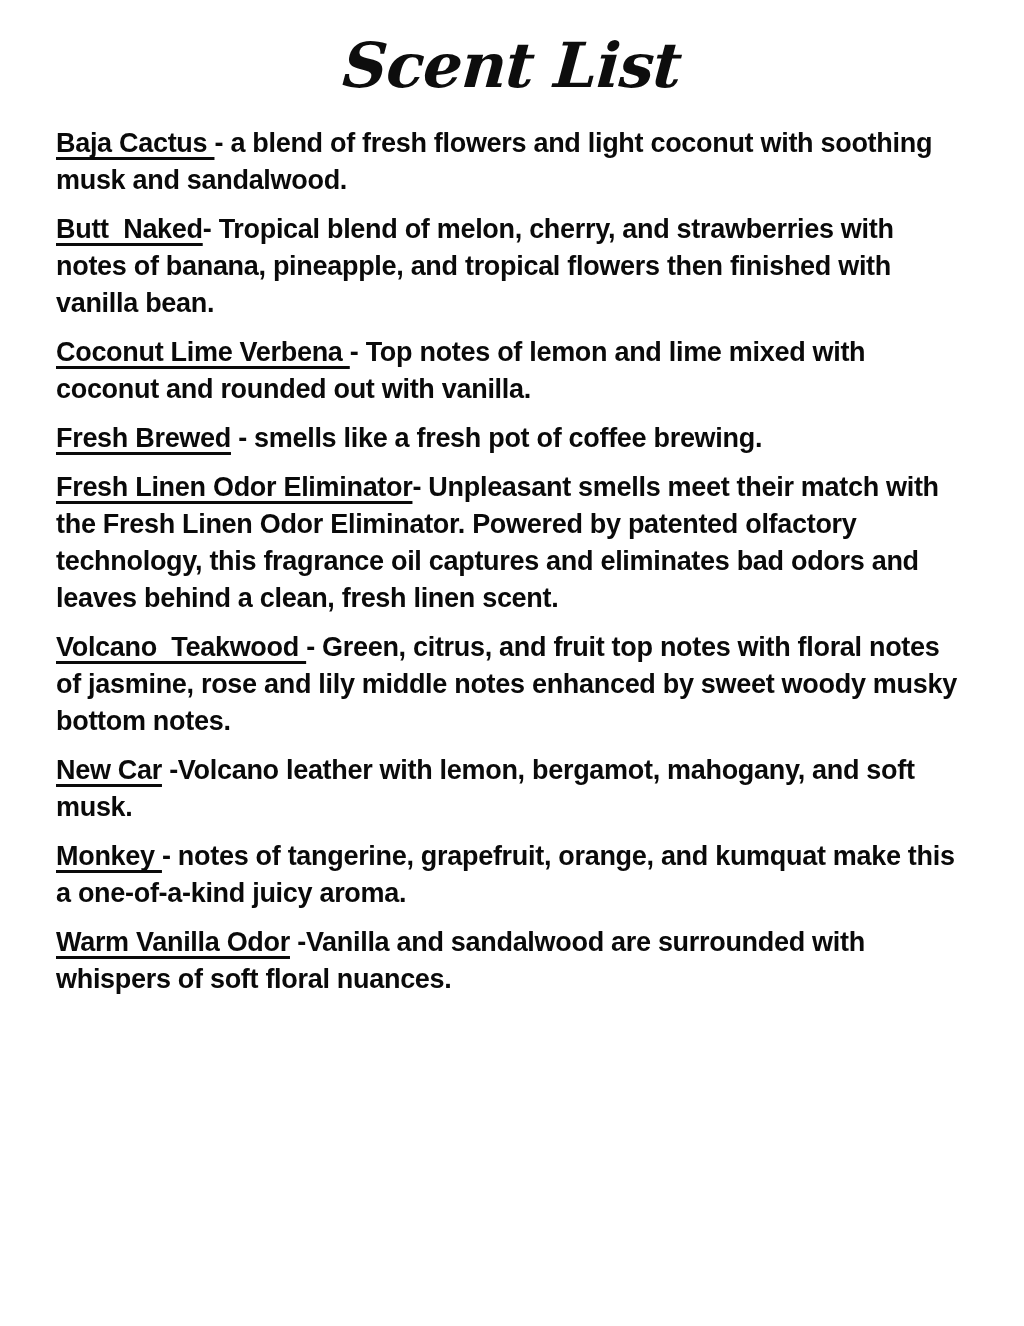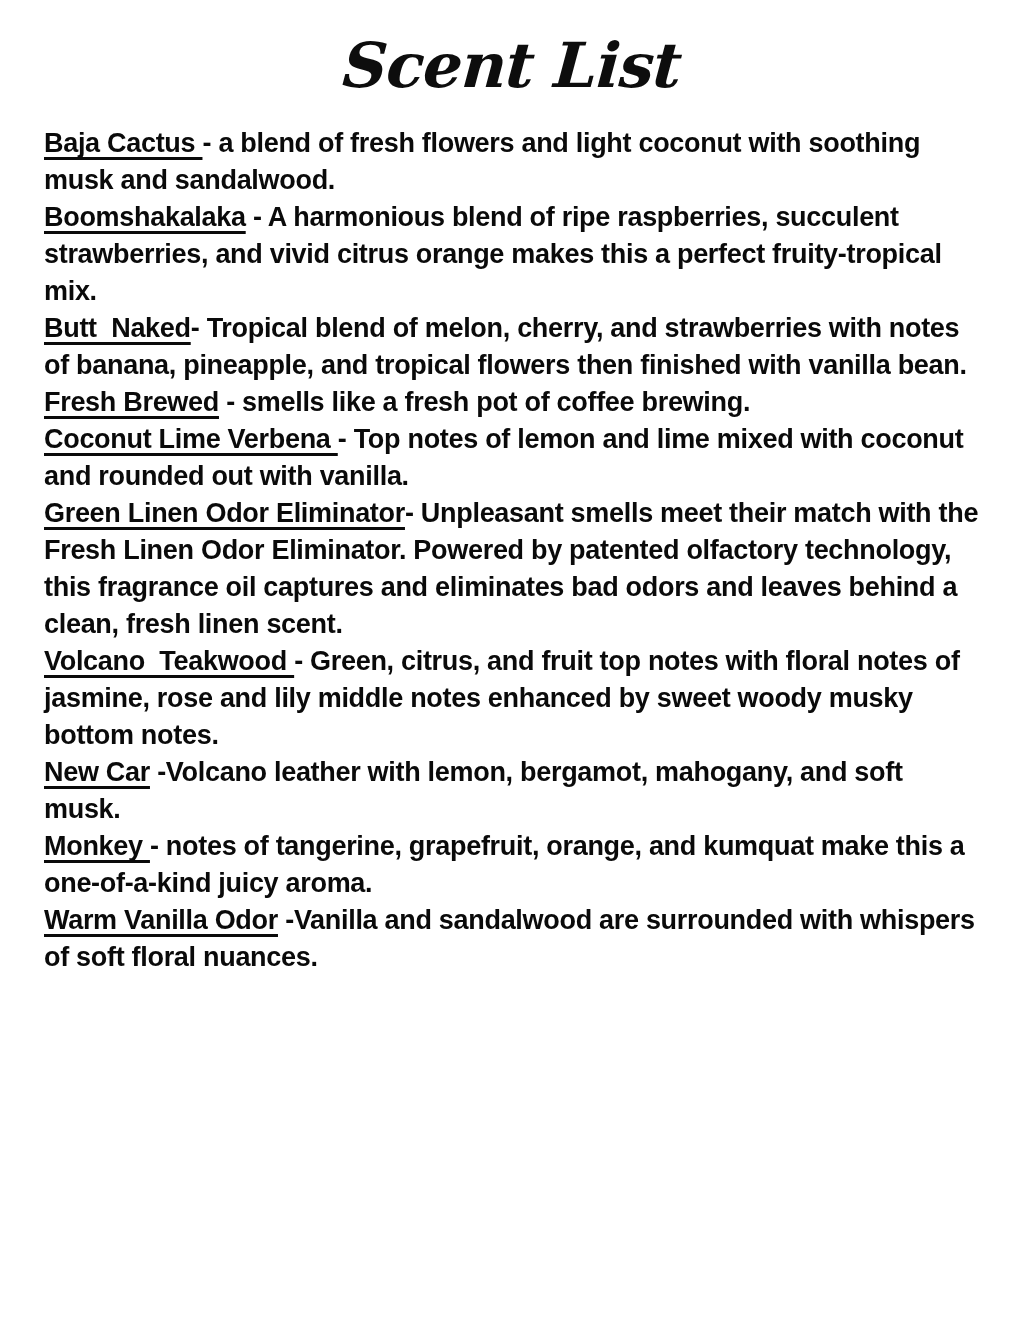--- a/index.html
+++ b/index.html
@@ -30,40 +30,39 @@
   }
   .scent-list {
     margin: 24px 42px 0 44px;
     font-size: 27px;
     font-weight: 700;
     line-height: 37px;
     letter-spacing: -0.3px;
     color: #0a0a0a;
   }
   .scent-entry {
-    margin: 0;
+    margin: 12px;
     white-space: pre-wrap;
   }
   .scent-name {
     text-decoration: underline;
     text-decoration-thickness: 3px;
     text-underline-offset: 5px;
     text-decoration-skip-ink: none;
   }
 </style>
 </head>
 <body>
 
 <div class="page" style="background: rgb(255, 255, 255);">
   <h1 class="title">Scent List</h1>
   <div class="scent-list" style="color: rgb(10, 10, 10);">
       <p class="scent-entry"><span class="scent-name">Baja Cactus </span><span class="scent-separator">- </span><span class="scent-desc">a blend of fresh flowers and light coconut with soothing musk and sandalwood.</span></p>
-      <p class="scent-entry"><span class="scent-name">Boomshakalaka</span><span class="scent-separator"> - </span><span class="scent-desc">A harmonious blend of ripe raspberries, succulent strawberries, and vivid citrus orange makes this a perfect fruity-tropical mix.</span></p>
       <p class="scent-entry"><span class="scent-name">Butt  Naked</span><span class="scent-separator">- </span><span class="scent-desc">Tropical blend of melon, cherry, and strawberries with notes of banana, pineapple, and tropical flowers then finished with vanilla bean.</span></p>
+      <p class="scent-entry"><span class="scent-name">Coconut Lime Verbena </span><span class="scent-separator">- </span><span class="scent-desc">Top notes of lemon and lime mixed with coconut and rounded out with vanilla.</span></p>
       <p class="scent-entry"><span class="scent-name">Fresh Brewed</span><span class="scent-separator"> - </span><span class="scent-desc">smells like a fresh pot of coffee brewing.</span></p>
-      <p class="scent-entry"><span class="scent-name">Coconut Lime Verbena </span><span class="scent-separator">- </span><span class="scent-desc">Top notes of lemon and lime mixed with coconut and rounded out with vanilla.</span></p>
-      <p class="scent-entry"><span class="scent-name">Green Linen Odor Eliminator</span><span class="scent-separator">- </span><span class="scent-desc">Unpleasant smells meet their match with the Fresh Linen Odor Eliminator. Powered by patented olfactory technology, this fragrance oil captures and eliminates bad odors and leaves behind a clean, fresh linen scent.</span></p>
+      <p class="scent-entry"><span class="scent-name">Fresh Linen Odor Eliminator</span><span class="scent-separator">- </span><span class="scent-desc">Unpleasant smells meet their match with the Fresh Linen Odor Eliminator. Powered by patented olfactory technology, this fragrance oil captures and eliminates bad odors and leaves behind a clean, fresh linen scent.</span></p>
       <p class="scent-entry"><span class="scent-name">Volcano  Teakwood </span><span class="scent-separator">- </span><span class="scent-desc">Green, citrus, and fruit top notes with floral notes of jasmine, rose and lily middle notes enhanced by sweet woody musky bottom notes.</span></p>
       <p class="scent-entry"><span class="scent-name">New Car</span><span class="scent-separator"> -</span><span class="scent-desc">Volcano leather with lemon, bergamot, mahogany, and soft musk.</span></p>
       <p class="scent-entry"><span class="scent-name">Monkey </span><span class="scent-separator">- </span><span class="scent-desc">notes of tangerine, grapefruit, orange, and kumquat make this a one-of-a-kind juicy aroma.</span></p>
       <p class="scent-entry"><span class="scent-name">Warm Vanilla Odor</span><span class="scent-separator"> -</span><span class="scent-desc">Vanilla and sandalwood are surrounded with whispers of soft floral nuances.</span></p>
     </div>
 </div>
 
 </body></html>

